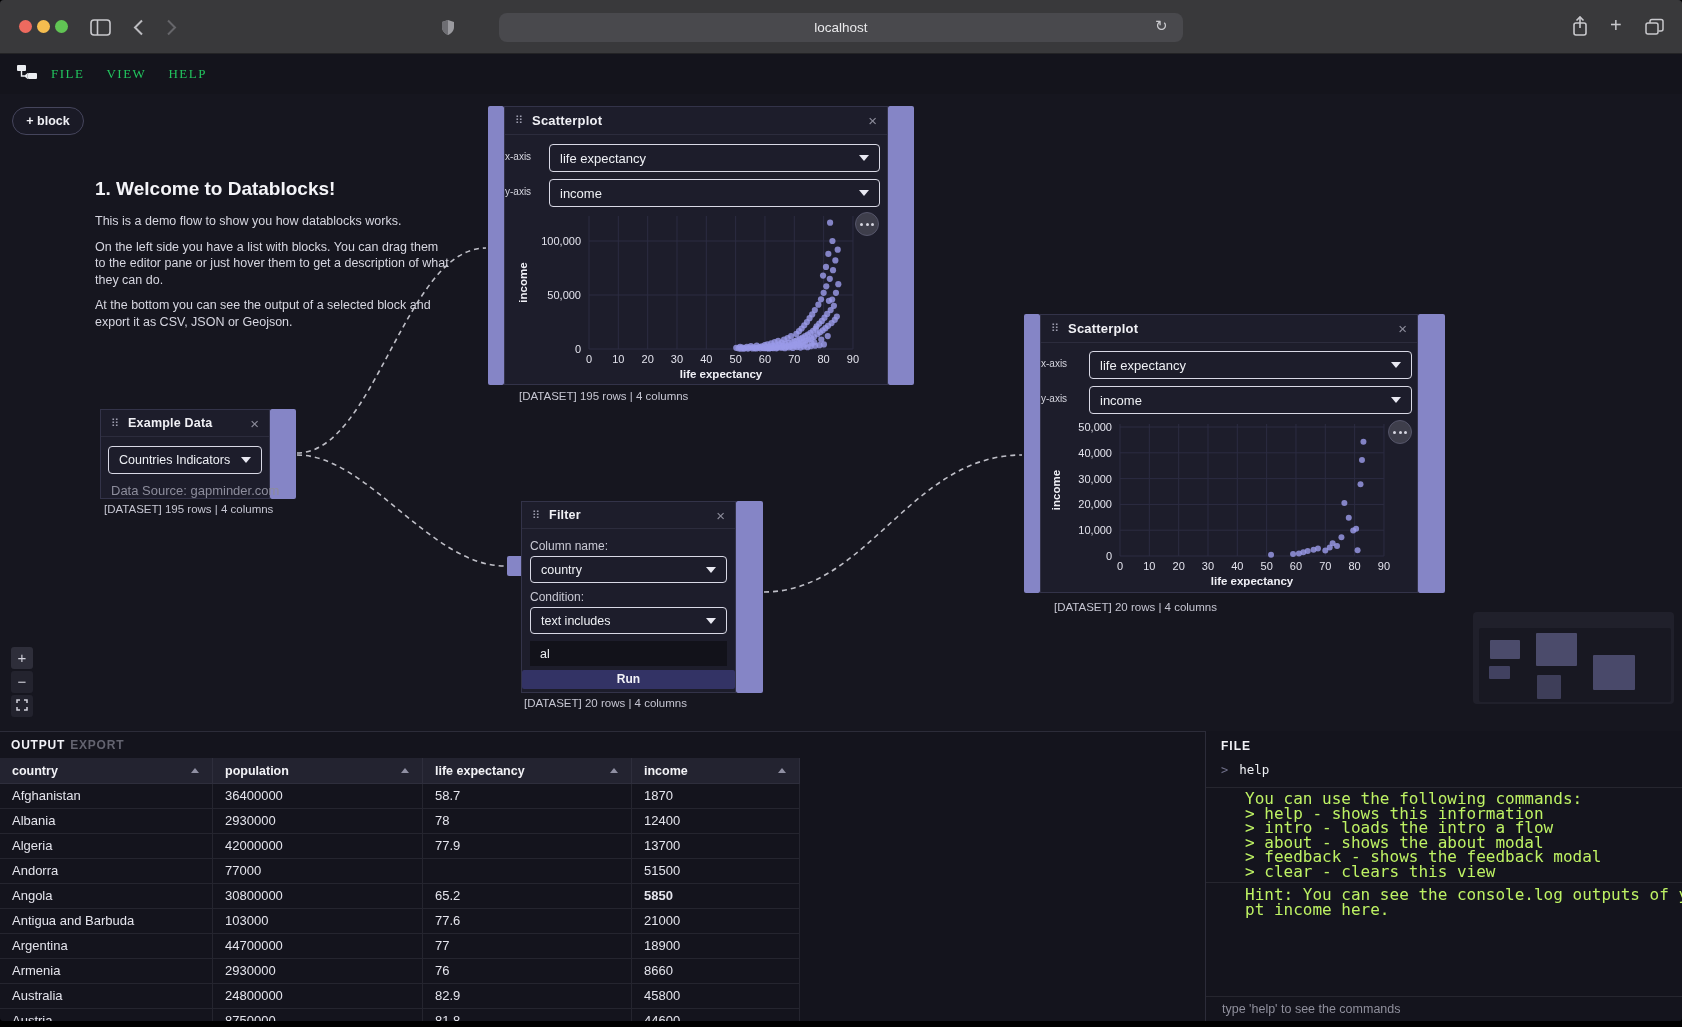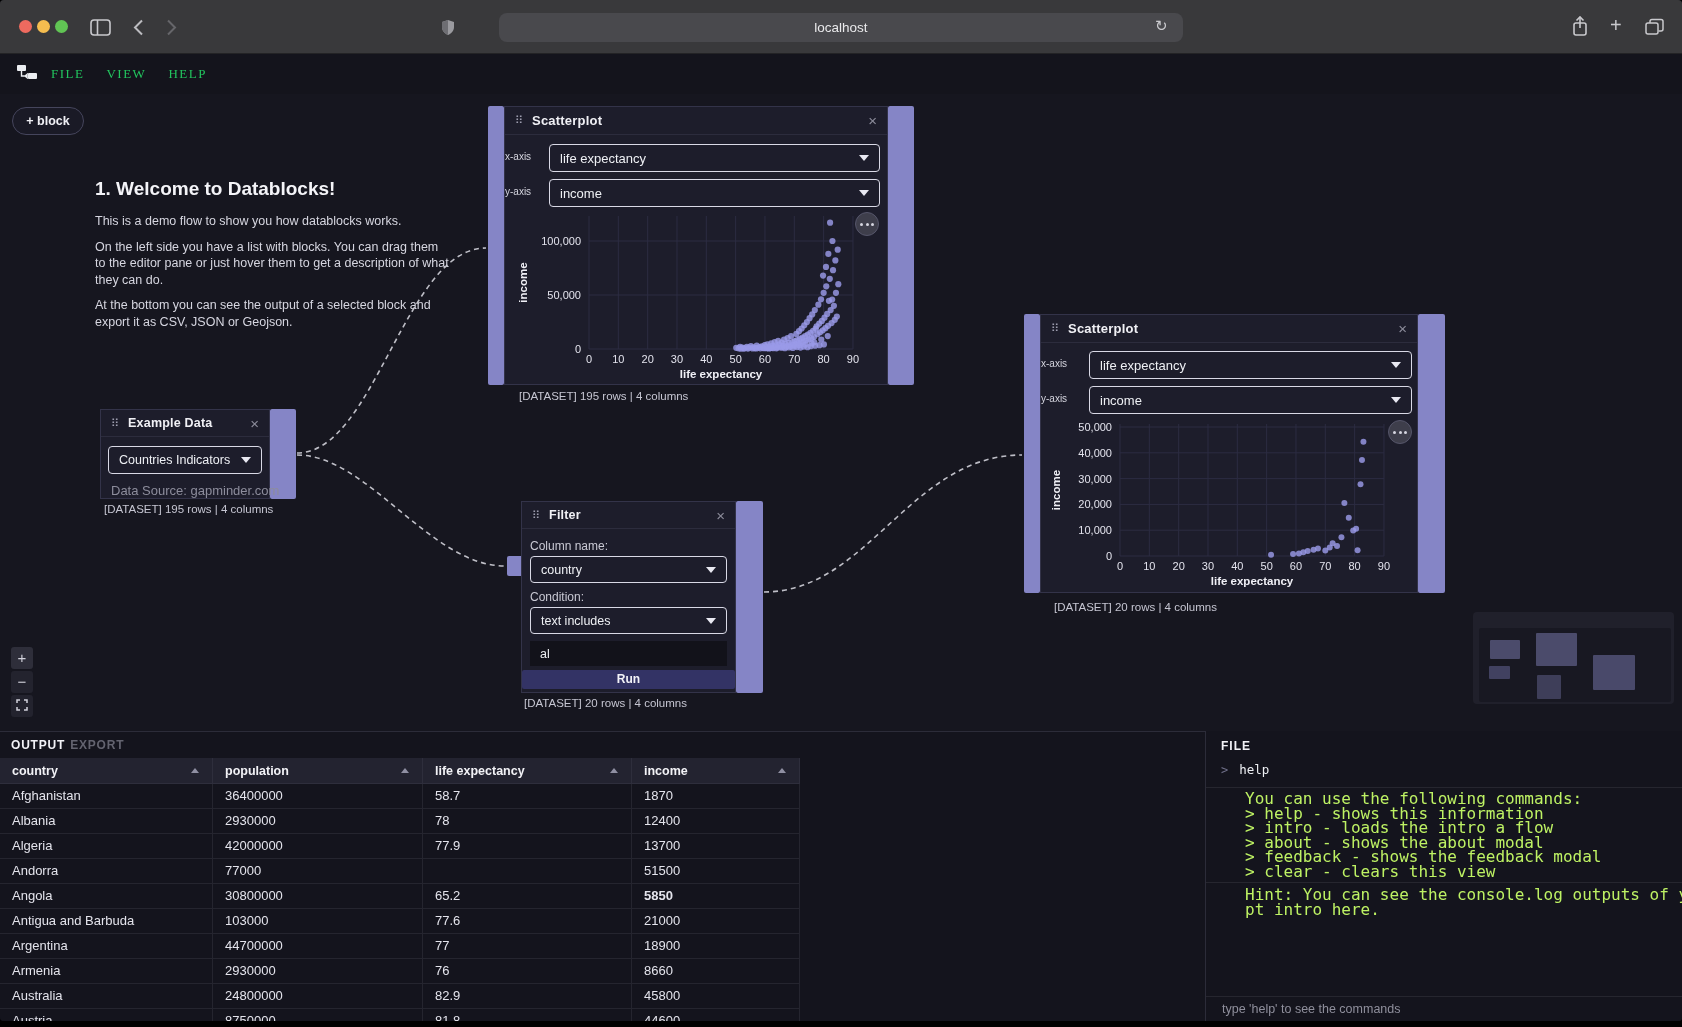--- a/index.html
+++ b/index.html
@@ -593,18 +593,18 @@
         <div class="log-line">You can use the following commands:</div>
         <div class="log-line">&gt; help - shows this information</div>
         <div class="log-line">&gt; intro - loads the intro a flow</div>
         <div class="log-line">&gt; about - shows the about modal</div>
         <div class="log-line">&gt; feedback - shows the feedback modal</div>
         <div class="log-line">&gt; clear - clears this view</div>
       </div>
     <div class="log-sep" style="top:151px"></div>
     <div class="log-block log-hint" style="top:156px">
         <div class="log-line">Hint: You can see the console.log outputs of your Javascri</div>
-        <div class="log-line">pt intro here.</div>
+        <div class="log-line">pt income here.</div>
       </div>
     <input class="log-input" placeholder="type 'help' to see the commands" style="">
   </div>
 
 </div>
 
 </body></html>

